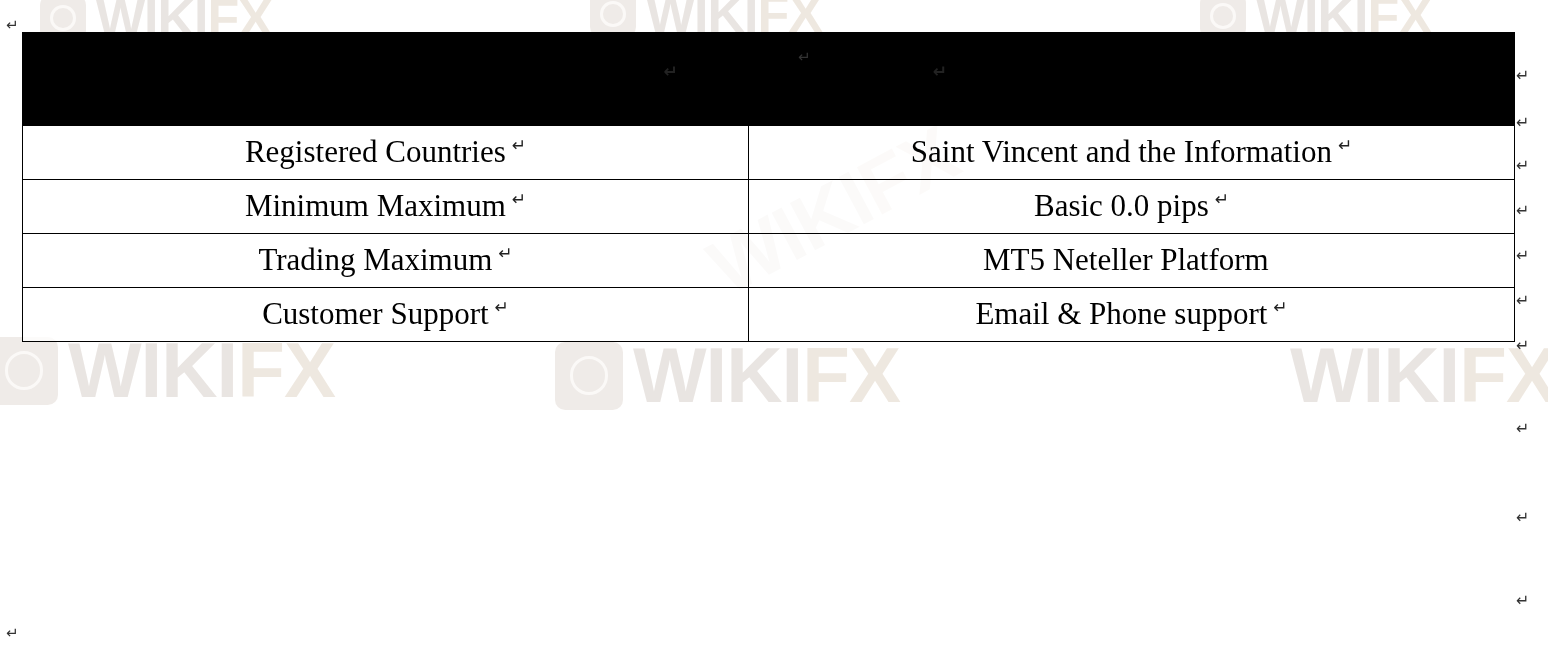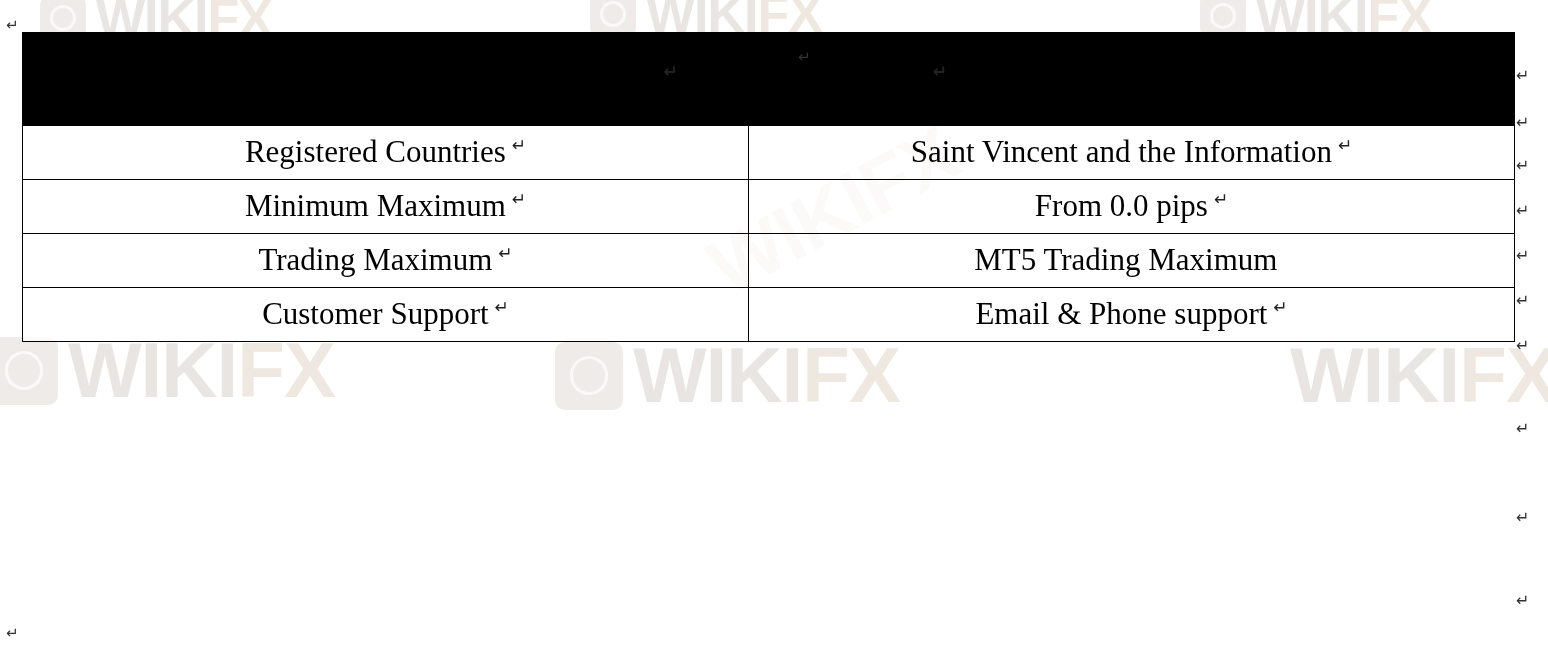--- a/index.html
+++ b/index.html
@@ -184,25 +184,25 @@
         <th class="hdr-right"><span>Information</span><span class="cjk-mark">↵</span></th>
       </tr>
     </thead>
     <tbody>
       <tr>
         <td><span>Registered Countries</span><span class="cjk-mark">↵</span></td>
         <td><span>Saint Vincent and the Information</span><span class="cjk-mark">↵</span></td>
       </tr>
       <tr>
         <td><span>Minimum Maximum</span><span class="cjk-mark">↵</span></td>
-        <td><span>From 0.0 pips</span><span class="cjk-mark">↵</span></td>
+        <td><span>Basic 0.0 pips</span><span class="cjk-mark">↵</span></td>
       </tr>
       <tr>
         <td><span>Trading Maximum</span><span class="cjk-mark">↵</span></td>
-        <td><span>MT5 Trading Maximum</span><span class="cjk-mark">&nbsp;</span></td>
+        <td><span>MT5 Neteller Platform</span><span class="cjk-mark">&nbsp;</span></td>
       </tr>
       <tr>
         <td><span>Customer Support</span><span class="cjk-mark">↵</span></td>
         <td><span>Email &amp; Phone support</span><span class="cjk-mark">↵</span></td>
       </tr>
     </tbody>
   </table>
 </div>
 
 <div class="margin-marks">

